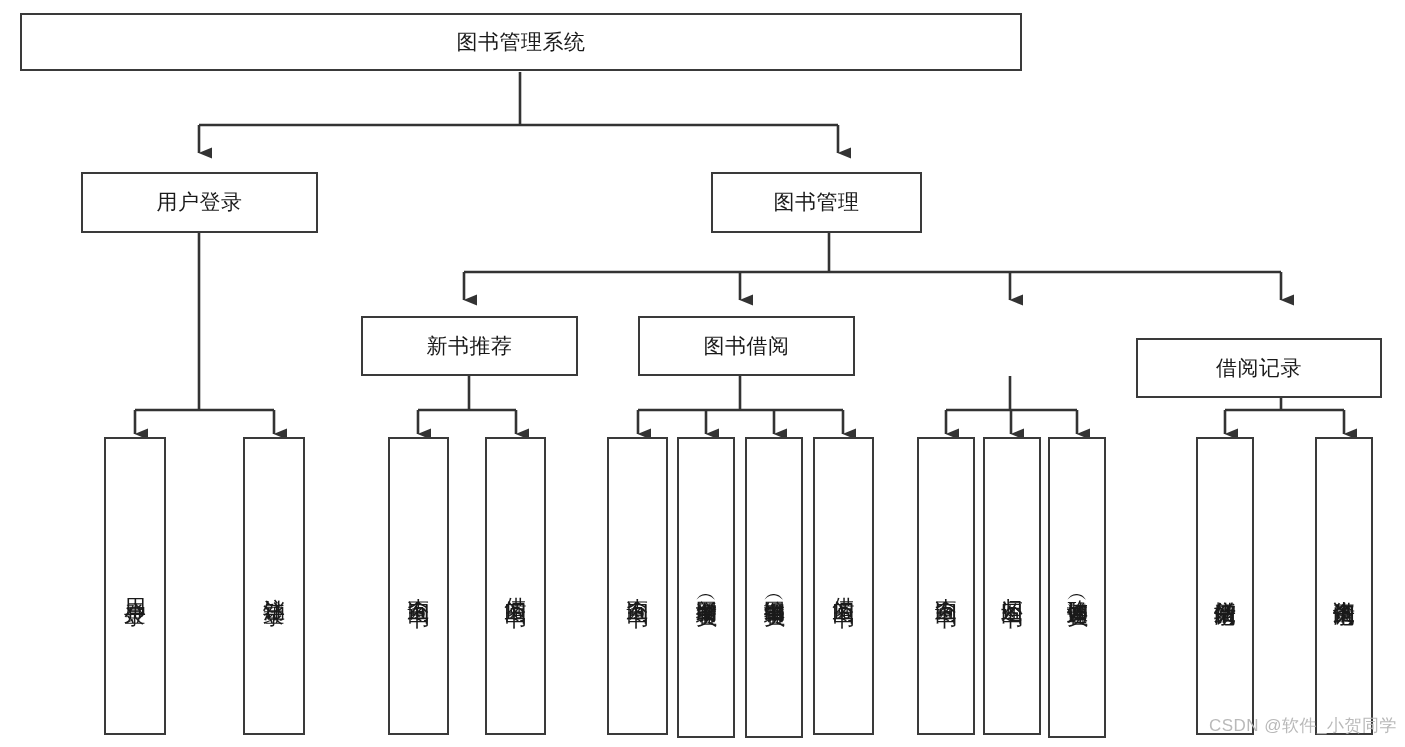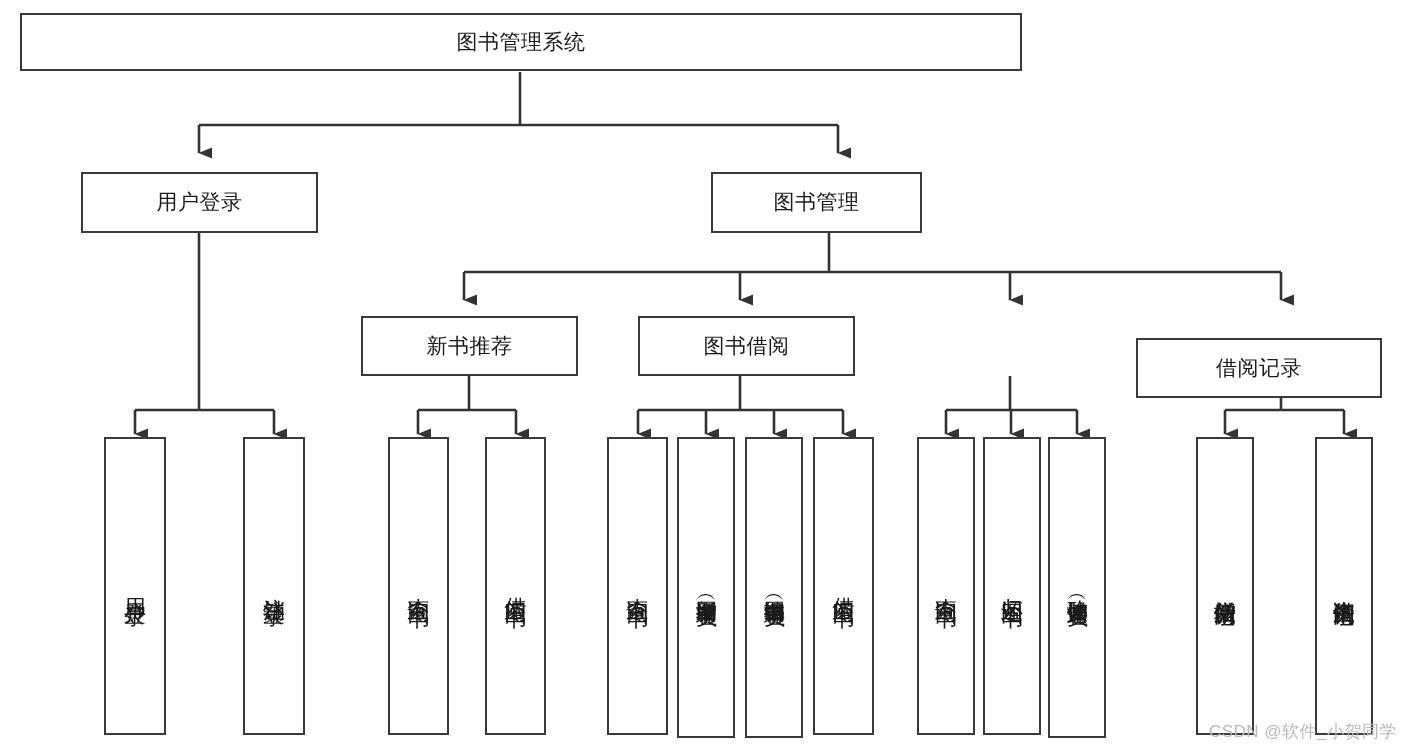--- a/index.html
+++ b/index.html
@@ -51,21 +51,21 @@
     justify-content: center;
     white-space: nowrap;
   }
   .node-label {
     display: block;
     font-family: Liberation Serif, serif;
   }
   #watermark {
     position: absolute;
     right: 8px;
-    bottom: 4px;
+    bottom: 10px;
     font-size: 17px;
     color: #b9b9b9;
     letter-spacing: 0.5px;
     white-space: nowrap;
     z-index: 5;
   }
 </style>
 </head>
 <body>
 

